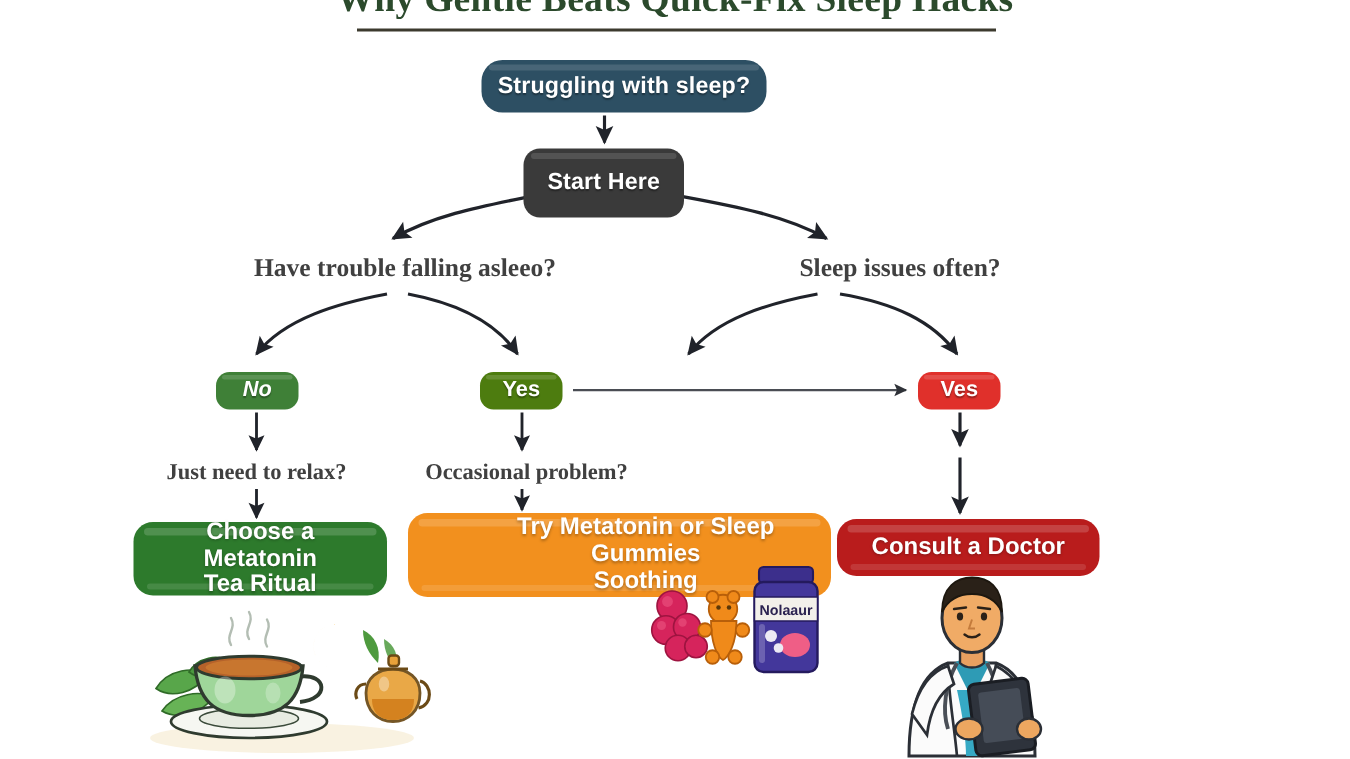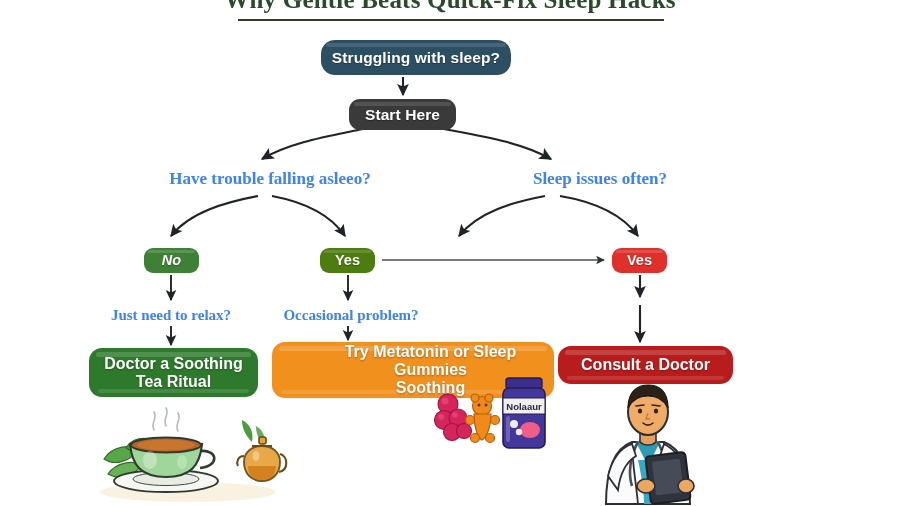--- a/index.html
+++ b/index.html
@@ -46,30 +46,30 @@
   .rounded-node::before{
     content:"";position:absolute;left:5px;right:5px;top:3px;height:4px;
     border-radius:4px;background:rgba(255,255,255,.13);
   }
 
   .node-struggling{
     left:309px;top:40px;width:190px;height:35px;
     background:#2d4f63;border-radius:14px;margin-left:12px;
   }
   .node-start{
-    left:349px;top:99px;width:107px;height:31px;
+    left:349px;top:99px;width:107px;height:46px;
     background:#3a3a3a;border-radius:11px;
   }
 
   
   .question{
     position:absolute;
     font-family:"Liberation Serif", serif;
     font-weight:700;
-    color:#3b82f6;
+    color:#404040;
     white-space:nowrap;
     text-align:center;
   }
   .q-left   {left:120px;top:169px;width:300px;font-size:17px;}
   .q-right  {left:450px;top:169px;width:300px;font-size:17px;}
   .q-relax  {left:60px; top:307px;width:222px;font-size:15px;}
   .q-occas  {left:240px;top:307px;width:222px;font-size:15px;}
 
   
   .pill{
@@ -180,21 +180,21 @@
   <div class="pill pill-yes">Yes</div>
 
   <div class="pill pill-ves">Ves</div>
 
   <div class="question q-occas">Occasional problem?</div>
 
   <div class="question q-relax">Just need to relax?</div>
 
   <div class="result-box box-tea">
     <span style="position:relative;z-index:2;">
-      <span>Doctor a Soothing</span><br>
+      <span>Choose a Metatonin</span><br>
       <span>Tea Ritual</span>
     </span>
   </div>
 
   <div class="result-box box-gummies">
     <span style="position:relative;z-index:2;margin-left:35px;">
       <span>Try Metatonin or Sleep Gummies</span><br>
       <span>Soothing</span>
     </span>
   </div>

